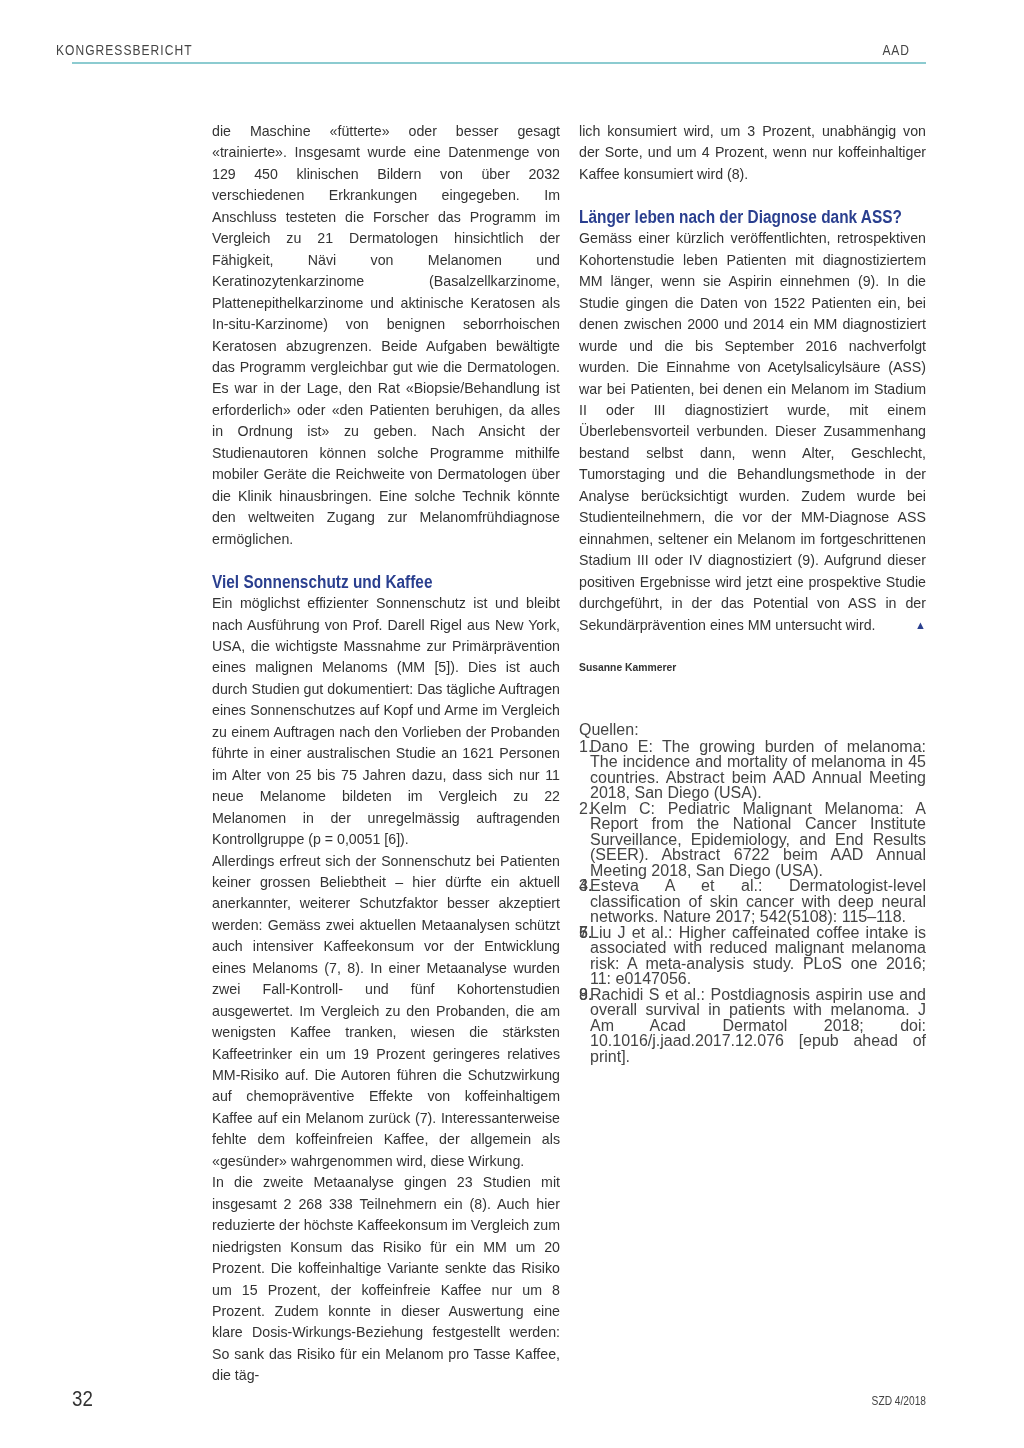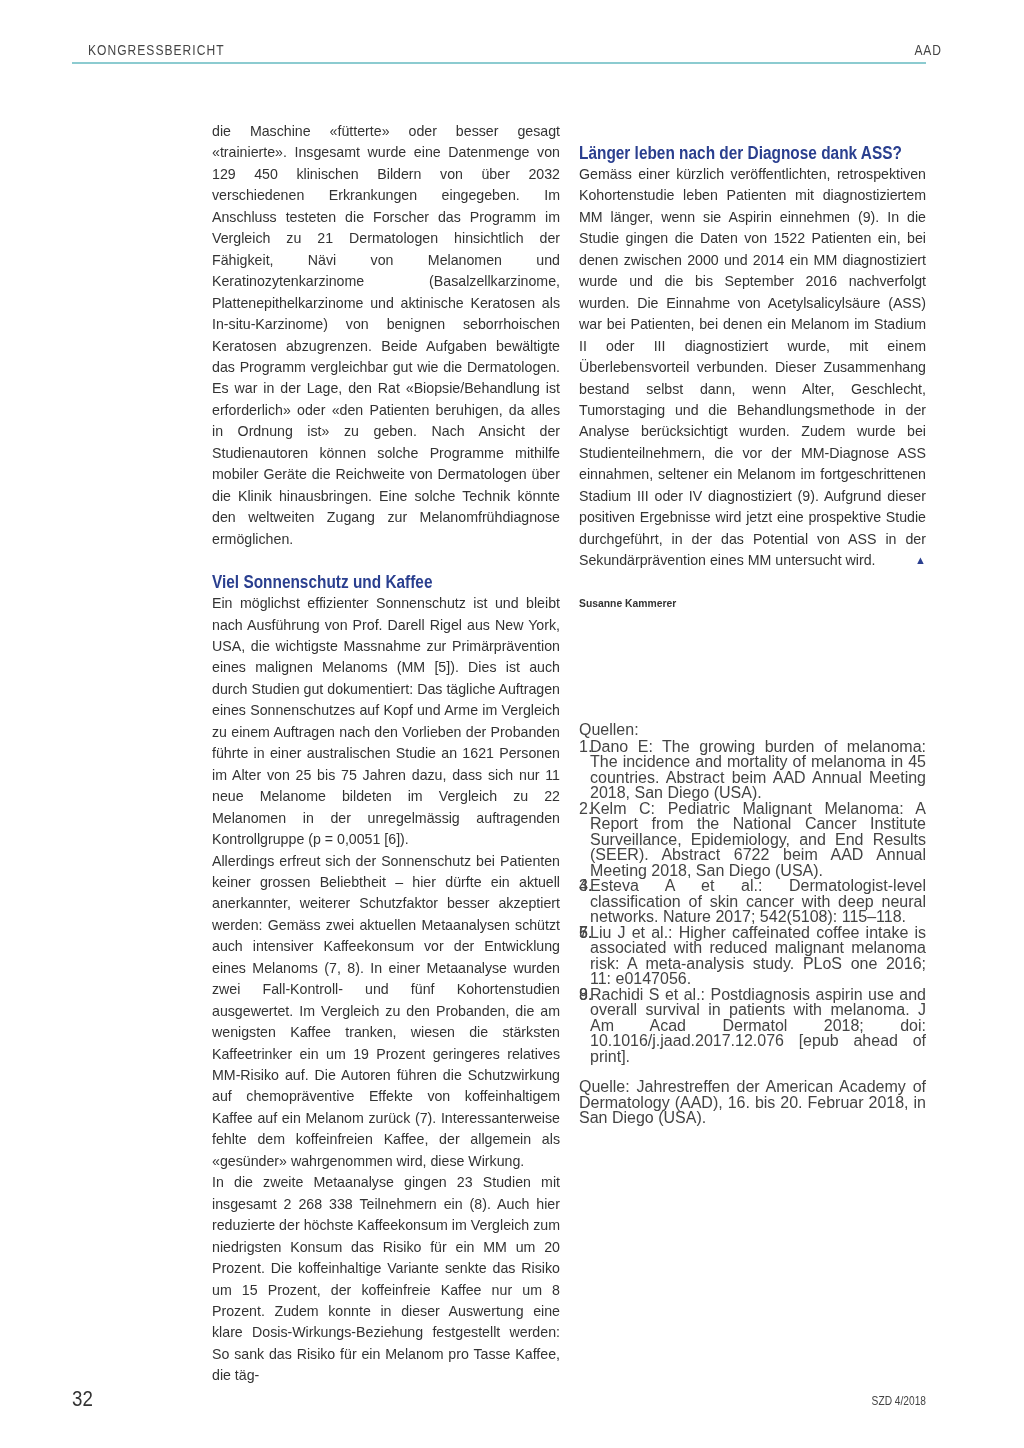--- a/index.html
+++ b/index.html
@@ -1,18 +1,18 @@
 <!DOCTYPE html>
 <html><head>
 <meta charset="utf-8">
 <style>
   html, body { margin: 0; padding: 0; background: #ffffff; }
   body { width: 1024px; height: 1448px; position: relative; overflow: hidden;
          font-family: "Liberation Sans", "DejaVu Sans", sans-serif; color: #333333; }
-  .header { position: absolute; left: 88px; top: 42px; width: 854px; height: 22px; }
+  .header { position: absolute; left: 56px; top: 42px; width: 854px; height: 22px; }
   .header .left { position: absolute; left: 0; top: 0; font-size: 14px; letter-spacing: 1.2px; color: #444; transform: scaleX(0.86); transform-origin: left top; }
   .header .right { position: absolute; right: 0; top: 0; font-size: 14px; letter-spacing: 1px; color: #444; transform: scaleX(0.86); transform-origin: right top; }
   .rule { position: absolute; left: 72px; top: 62px; width: 854px; height: 2px; background: #8ccbd0; }
 
   .col { position: absolute; top: 121px; font-size: 14.2px; line-height: 21.45px; color: #333; }
   .col-left { left: 212px; width: 348px; }
   .col-right { left: 579px; width: 347px; }
   .col p { margin: 0; text-align: justify; hyphens: manual; }
   .col h2 { margin: 0; font-size: 17.5px; line-height: 22px; color: #2a3f8f; font-weight: bold;
             font-family: "Liberation Sans", sans-serif; transform: scaleX(0.88); transform-origin: left center; white-space: nowrap; }
@@ -42,36 +42,36 @@
 <div class="col col-left">
   <p>die Maschine «fütterte» oder besser gesagt «trainierte». Insgesamt wurde eine Datenmenge von 129 450 klinischen Bildern von über 2032 verschiedenen Erkrankungen eingegeben. Im Anschluss testeten die Forscher das Programm im Vergleich zu 21 Dermatologen hinsichtlich der Fähigkeit, Nävi von Melanomen und Keratinozytenkarzinome (Basalzellkarzinome, Plattenepithelkarzinome und aktinische Keratosen als In-situ-Karzinome) von benignen seborrhoischen Keratosen abzugrenzen. Beide Aufgaben bewältigte das Programm vergleichbar gut wie die Dermatologen. Es war in der Lage, den Rat «Biopsie/Behandlung ist erforderlich» oder «den Patienten beruhigen, da alles in Ordnung ist» zu geben. Nach Ansicht der Studienautoren können solche Programme mithilfe mobiler Geräte die Reichweite von Dermatologen über die Klinik hinausbringen. Eine solche Technik könnte den weltweiten Zugang zur Melanomfrühdiagnose ermöglichen.</p>
   <div class="gap"></div>
   <h2>Viel Sonnenschutz und Kaffee</h2>
   <p>Ein möglichst effizienter Sonnenschutz ist und bleibt nach Ausführung von Prof. Darell Rigel aus New York, USA, die wichtigste Massnahme zur Primärprävention eines malignen Melanoms (MM [5]). Dies ist auch durch Studien gut dokumentiert: Das tägliche Auftragen eines Sonnenschutzes auf Kopf und Arme im Vergleich zu einem Auftragen nach den Vorlieben der Probanden führte in einer australischen Studie an 1621 Personen im Alter von 25 bis 75 Jahren dazu, dass sich nur 11 neue Melanome bildeten im Vergleich zu 22 Melanomen in der unregelmässig auftragenden Kontrollgruppe (p = 0,0051 [6]).</p>
   <p>Allerdings erfreut sich der Sonnenschutz bei Patienten keiner grossen Beliebtheit – hier dürfte ein aktuell anerkannter, weiterer Schutzfaktor besser akzeptiert werden: Gemäss zwei aktuellen Metaanalysen schützt auch intensiver Kaffeekonsum vor der Entwicklung eines Melanoms (7, 8). In einer Metaanalyse wurden zwei Fall-Kontroll- und fünf Kohortenstudien ausgewertet. Im Vergleich zu den Probanden, die am wenigsten Kaffee tranken, wiesen die stärksten Kaffeetrinker ein um 19 Prozent geringeres relatives MM-Risiko auf. Die Autoren führen die Schutzwirkung auf chemopräventive Effekte von koffeinhaltigem Kaffee auf ein Melanom zurück (7). Interessanterweise fehlte dem koffeinfreien Kaffee, der allgemein als «gesünder» wahrgenommen wird, diese Wirkung.</p>
   <p>In die zweite Metaanalyse gingen 23 Studien mit insgesamt 2 268 338 Teilnehmern ein (8). Auch hier reduzierte der höchste Kaffeekonsum im Vergleich zum niedrigsten Konsum das Risiko für ein MM um 20 Prozent. Die koffeinhaltige Variante senkte das Risiko um 15 Prozent, der koffeinfreie Kaffee nur um 8 Prozent. Zudem konnte in dieser Auswertung eine klare Dosis-Wirkungs-Beziehung festgestellt werden: So sank das Risiko für ein Melanom pro Tasse Kaffee, die täg-</p>
 </div>
 
 <div class="col col-right">
+  <p>lich konsumiert wird, um 3 Prozent, unabhängig von der Sorte, und um 4 Prozent, wenn nur koffeinhaltiger Kaffee konsumiert wird (8).</p>
   <div class="gap"></div>
   <h2>Länger leben nach der Diagnose dank ASS?</h2>
   <p><span>Gemäss einer kürzlich veröffentlichten, retrospektiven Kohortenstudie leben Patienten mit diagnostiziertem MM länger, wenn sie Aspirin einnehmen (9). In die Studie gingen die Daten von 1522 Patienten ein, bei denen zwischen 2000 und 2014 ein MM diagnostiziert wurde und die bis September 2016 nachverfolgt wurden. Die Einnahme von Acetylsalicylsäure (ASS) war bei Patienten, bei denen ein Melanom im Stadium II oder III diagnostiziert wurde, mit einem Überlebensvorteil verbunden. Dieser Zusammenhang bestand selbst dann, wenn Alter, Geschlecht, Tumorstaging und die Behandlungsmethode in der Analyse berücksichtigt wurden. Zudem wurde bei Studienteilnehmern, die vor der MM-Diagnose ASS einnahmen, seltener ein Melanom im fortgeschrittenen Stadium III oder IV diagnostiziert (9). Aufgrund dieser positiven Ergebnisse wird jetzt eine prospektive Studie durchgeführt, in der das Potential von ASS in der Sekundärprävention eines MM untersucht wird.</span><span class="end-mark">▲</span></p>
   <div class="author">Susanne Kammerer</div>
 </div>
 
 <div class="refs">
   <div class="refs-title">Quellen:</div>
   <ol>
     <li><span class="num">1.</span><span>Dano E: The growing burden of melanoma: The incidence and mortality of melanoma in 45 countries. Abstract beim AAD Annual Meeting 2018, San Diego (USA).</span></li>
     <li><span class="num">2.</span><span>Kelm C: Pediatric Malignant Melanoma: A Report from the National Cancer Institute Surveillance, Epidemiology, and End Results (SEER). Abstract 6722 beim AAD Annual Meeting 2018, San Diego (USA).</span></li>
     <li><span class="num">3.</span></li>
     <li><span class="num">4.</span><span>Esteva A et al.: Dermatologist-level classification of skin cancer with deep neural networks. Nature 2017; 542(5108): 115–118.</span></li>
     <li><span class="num">5.</span></li>
     <li><span class="num">6.</span></li>
     <li><span class="num">7.</span><span>Liu J et al.: Higher caffeinated coffee intake is associated with reduced malignant melanoma risk: A meta-analysis study. PLoS one 2016; 11: e0147056.</span></li>
     <li><span class="num">8.</span></li>
     <li><span class="num">9.</span><span>Rachidi S et al.: Postdiagnosis aspirin use and overall survival in patients with melanoma. J Am Acad Dermatol 2018; doi: 10.1016/j.jaad.2017.12.076 [epub ahead of print].</span></li>
   </ol>
-  <div class="source">Quelle: Jahrestreffen der American Academy of Dermatology (AAD), 16. bis 20. Februar 2018, in San Diego (USA).</div>
 </div>
 
 <div class="footer-left">32</div>
 <div class="footer-right">SZD 4/2018</div>
 
 </body></html>

